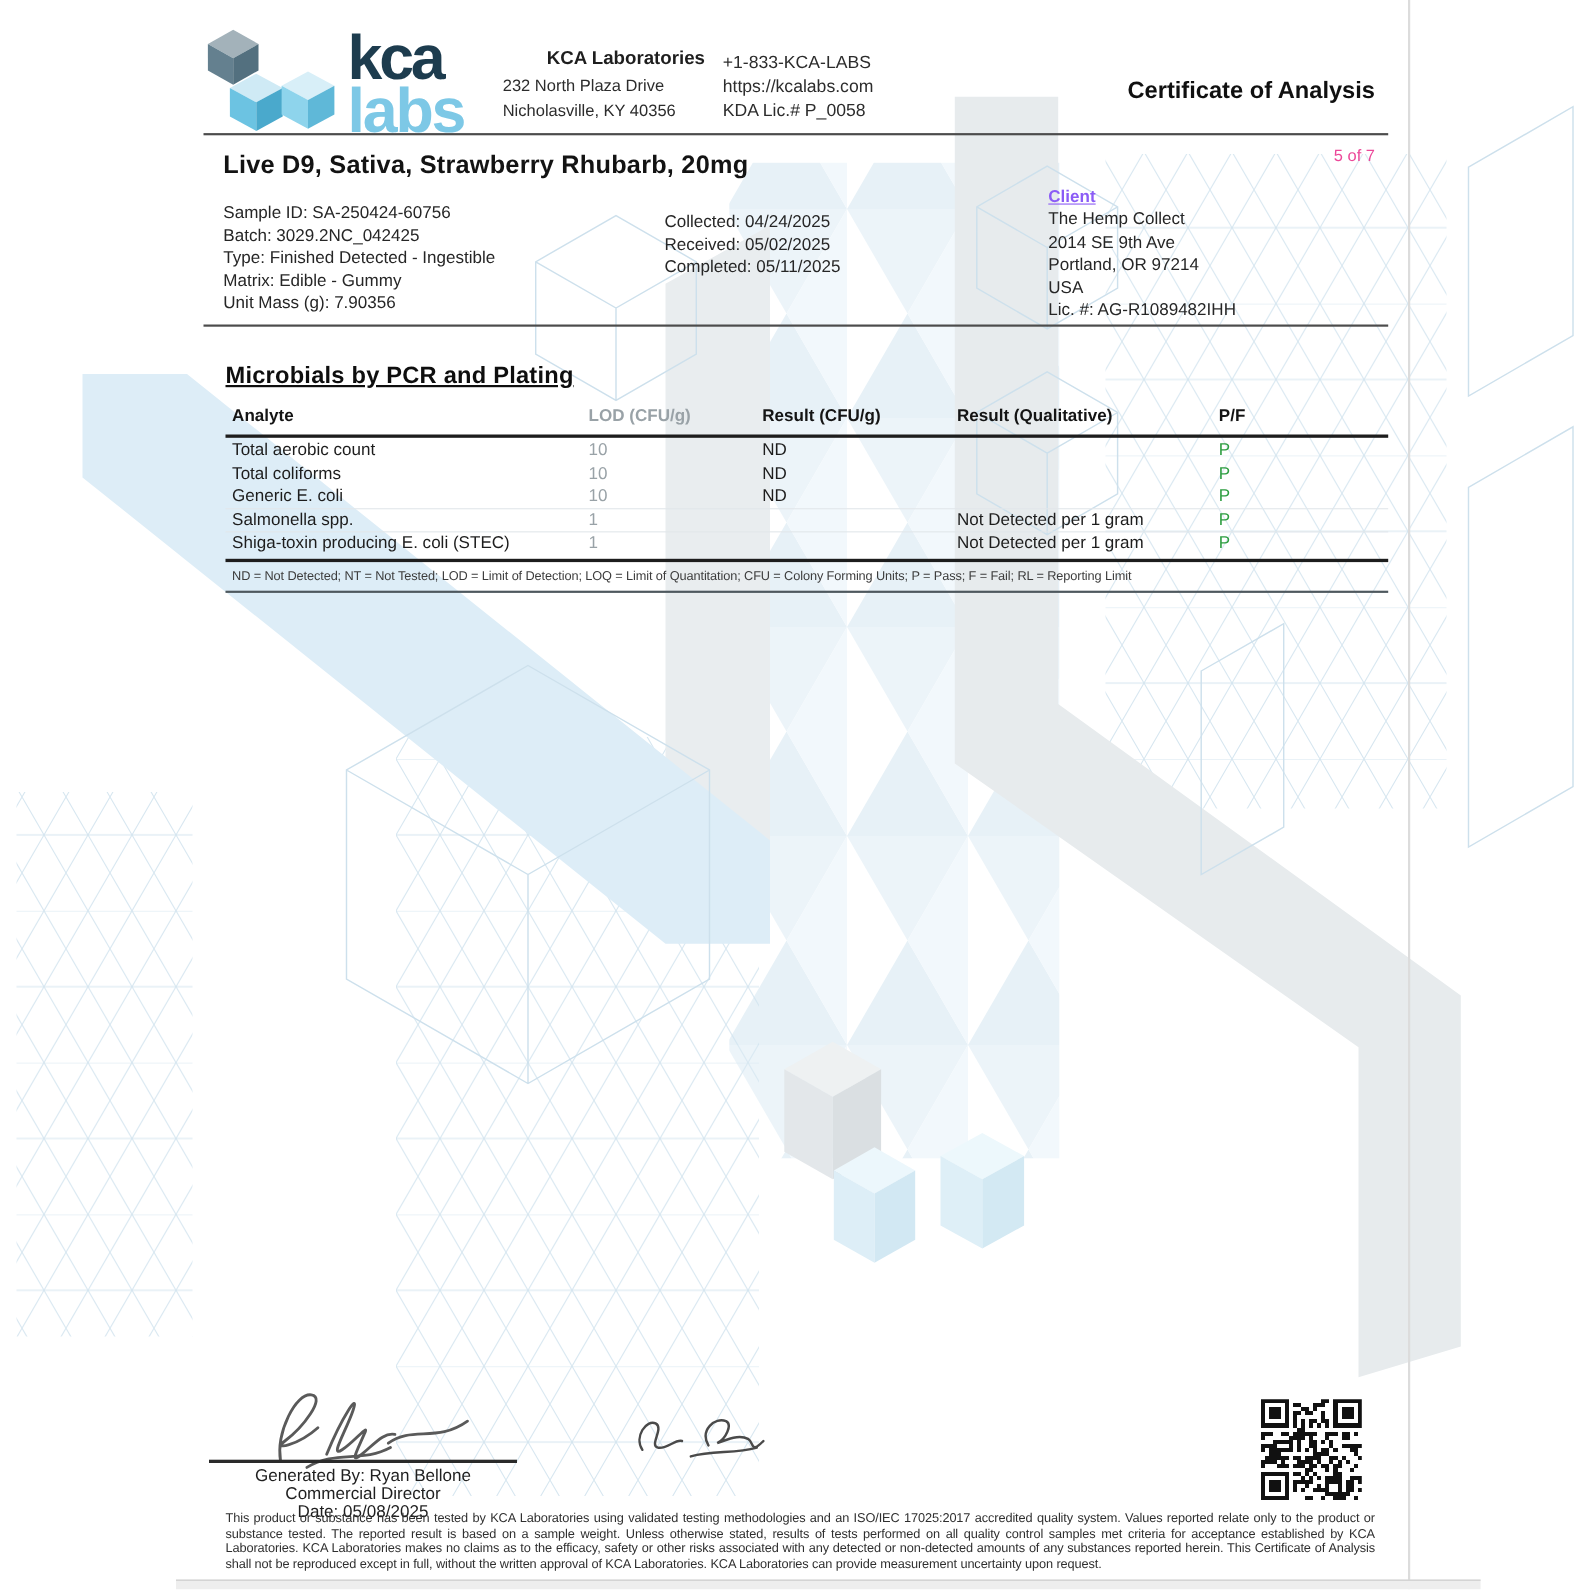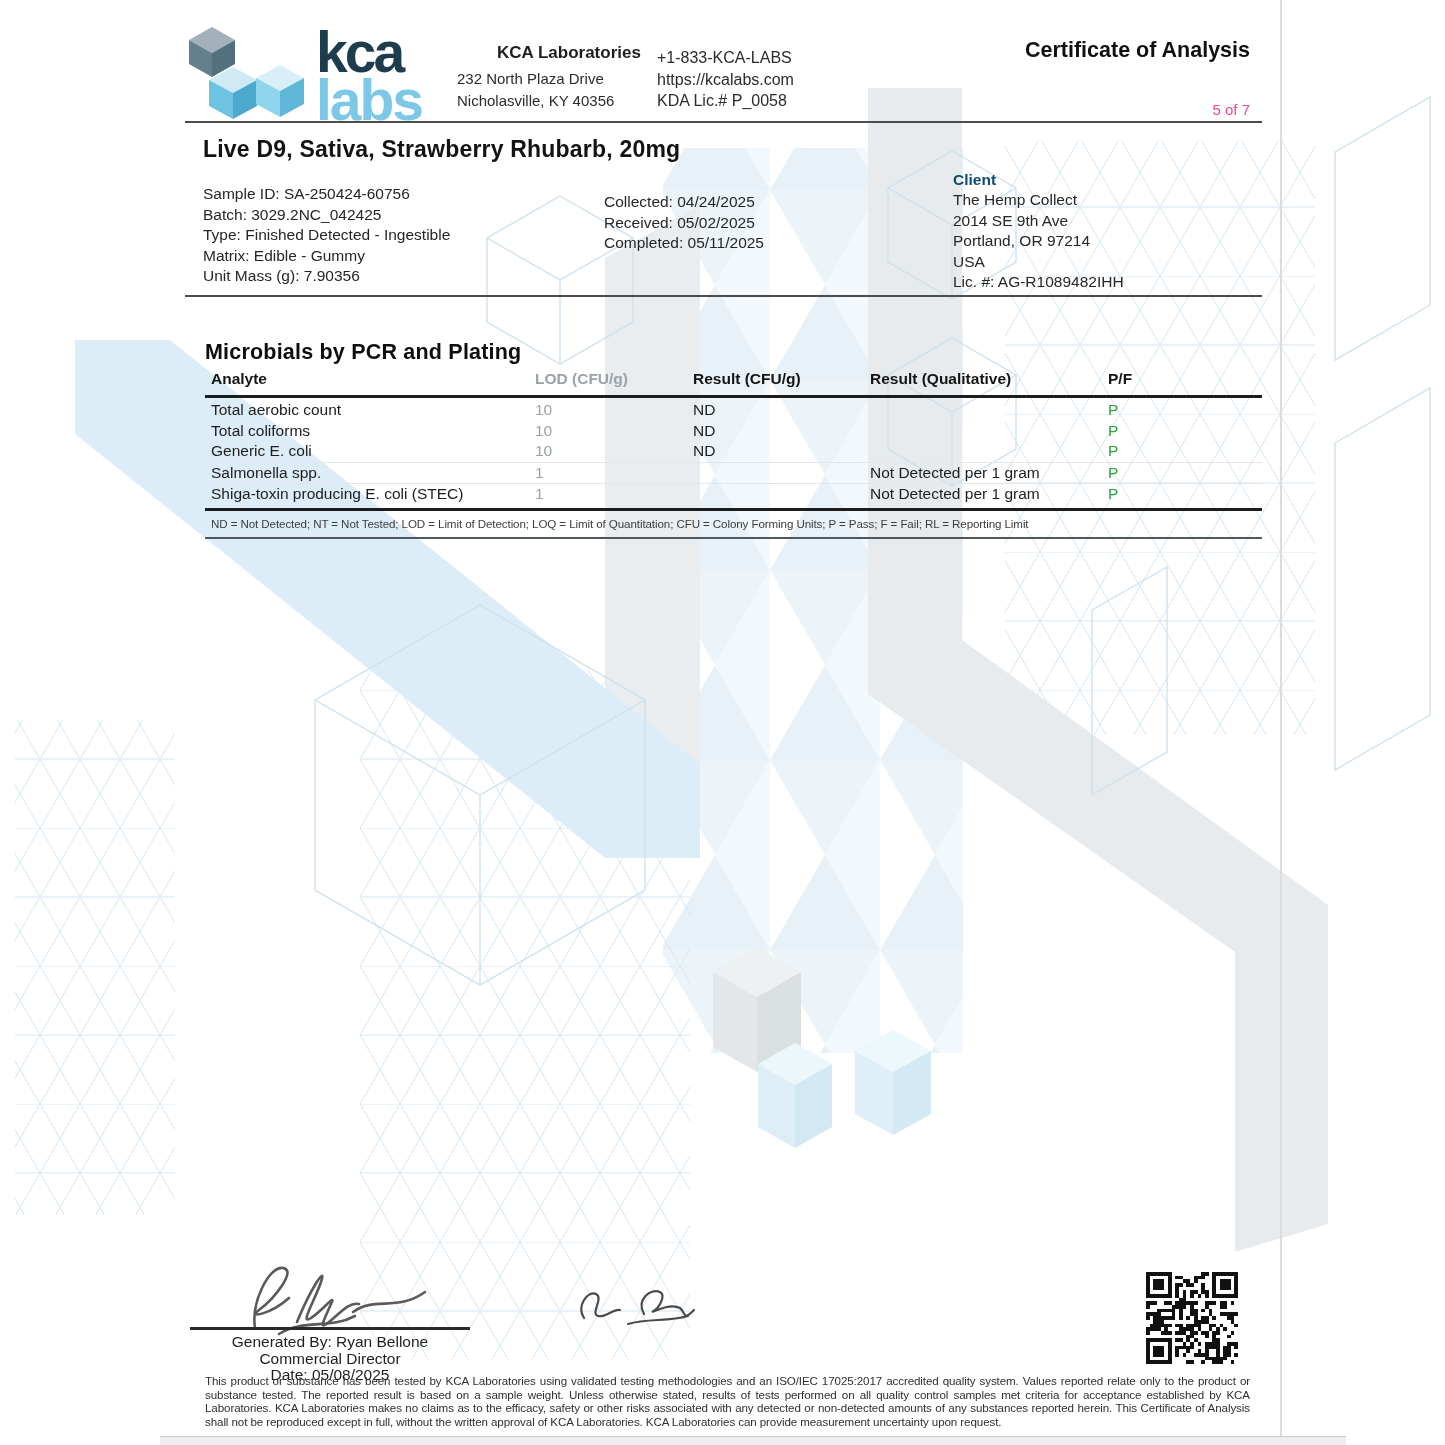--- a/index.html
+++ b/index.html
@@ -8,27 +8,27 @@
     font-family:"Liberation Sans", sans-serif;color:#1c1c1c;
   }
   .wm{position:absolute;left:0;top:0;z-index:0;}
   .content{position:absolute;left:0;top:0;width:100%;height:100%;z-index:1;}
   .abs{position:absolute;}
 
   
   .lab-name{font-size:17px;font-weight:bold;color:#1e1e1e;margin-bottom:5px;margin-left:40px;}
   .lab-line{font-size:15px;color:#2c2c2c;line-height:21.5px;}
   .contact-line{font-size:16px;color:#2c2c2c;line-height:21.5px;}
-  .doc-title{font-size:21.5px;font-weight:bold;color:#101010;text-align:right;}
+  .doc-title{font-size:21.5px;font-weight:bold;color:#101010;text-align:right;margin-top:32px;}
   .page-ind{font-size:15px;color:#ec4899;text-align:right;margin-top:38px;}
   .rule{height:2px;background:#4c4c4c;}
 
   .product-title{font-size:23px;font-weight:bold;color:#131313;letter-spacing:.2px;}
   .info-line{font-size:15.5px;color:#262626;line-height:20.6px;}
-  .client-head{font-size:15.5px;font-weight:bold;color:#0c4a6e;line-height:20px;}
+  .client-head{font-size:15.5px;font-weight:bold;color:#8b5cf6;line-height:20px;text-decoration:underline;}
 
   .section-title{font-size:21.5px;font-weight:bold;color:#0e0e0e;letter-spacing:.2px;}
 
   
   .mtable{width:1057px;}
   .trow{display:grid;grid-template-columns:330px 158px 177px 238px auto;align-items:end;}
   .thead{padding-bottom:7px;border-bottom:3px solid #1d1d1d;}
   .thead .th{font-size:15.5px;font-weight:bold;color:#141414;}
   .thead .th.gray{color:#99a2a7;}
   .tbody .trow{height:20.5px;align-items:center;}
@@ -168,21 +168,21 @@
       <div class="client-head">Client</div>
       <div class="info-line">The Hemp Collect</div>
       <div class="info-line">2014 SE 9th Ave</div>
       <div class="info-line">Portland, OR 97214</div>
       <div class="info-line">USA</div>
       <div class="info-line">Lic. #: AG-R1089482IHH</div>
     </div>
 
     <div class="abs rule" style="left:185px;top:295px;width:1077px;"></div>
 
-    <div class="abs section-title" style="left:205px;top:340px;">Microbials by PCR and Plating</div>
+    <div class="abs section-title" style="left:205px;top:329px;text-decoration:underline;">Microbials by PCR and Plating</div>
 
     <div class="abs mtable" style="left:205px;top:370px;">
       <div class="trow thead">
         <div class="th cell-pad">Analyte</div>
         <div class="th gray">LOD (CFU/g)</div>
         <div class="th">Result (CFU/g)</div>
         <div class="th">Result (Qualitative)</div>
         <div class="th">P/F</div>
       </div>
       <div class="tbody">

